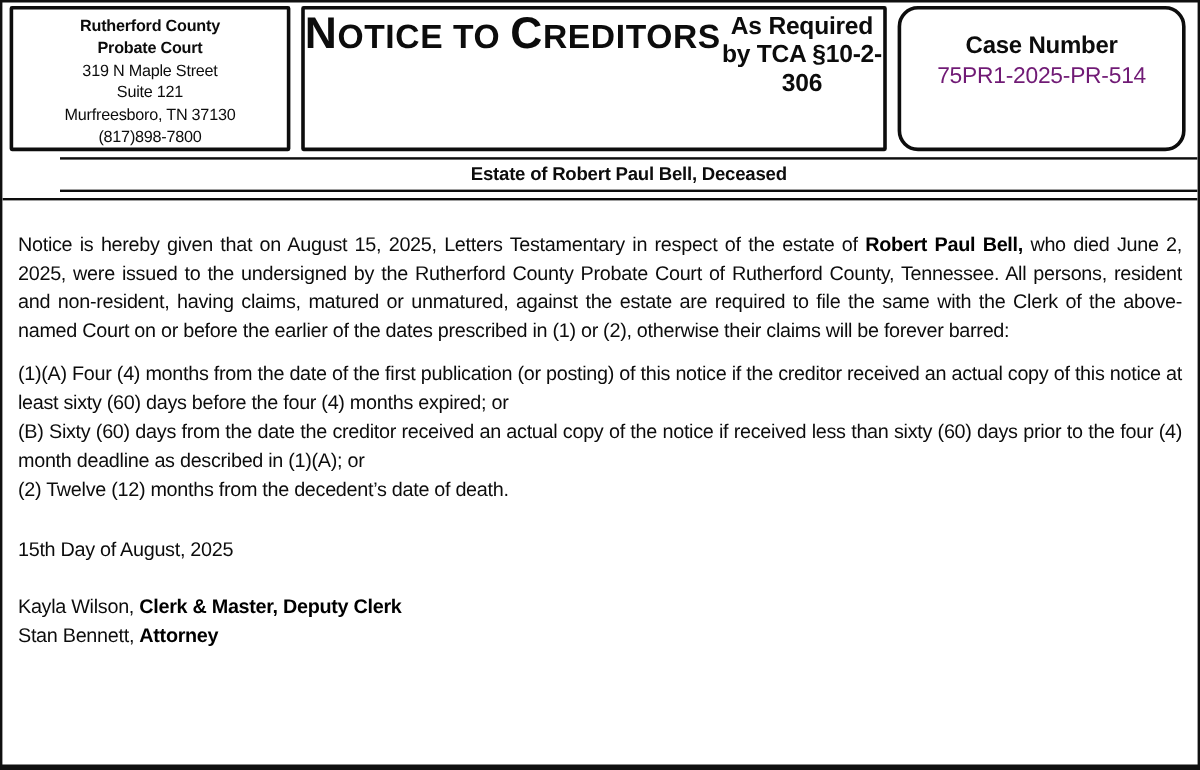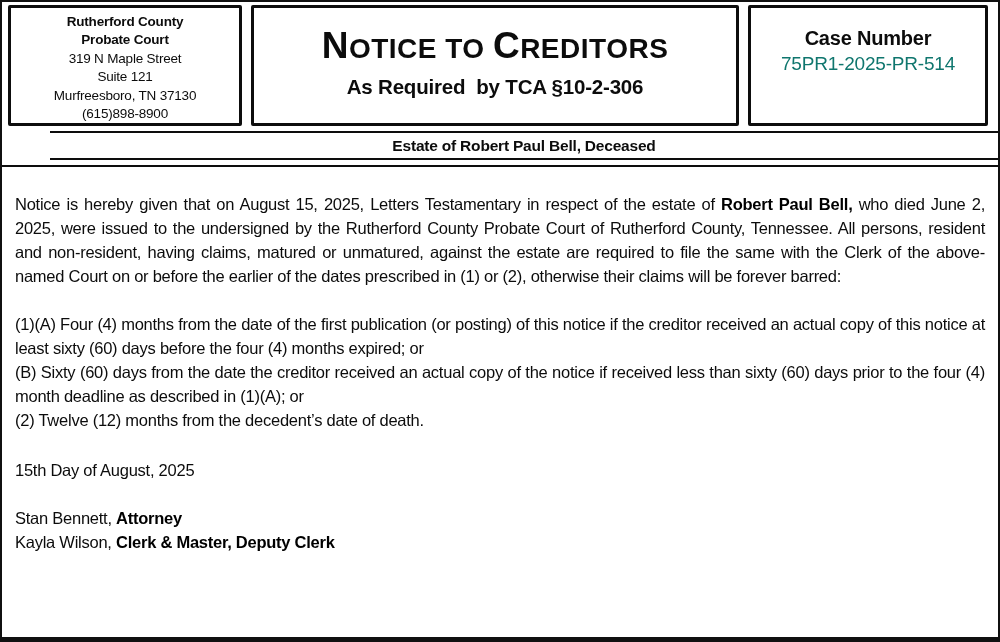--- a/index.html
+++ b/index.html
@@ -34,22 +34,22 @@
     text-align: center;
     padding-top: 5px;
     font-size: 13.5px;
     line-height: 18.4px;
     letter-spacing: -0.2px;
   }
   .court-box .bold-line { font-weight: 700; }
   .title-box {
     flex: 1;
     display: flex;
-    flex-direction: column;
-    align-items: center;
+    flex-direction: row;
+    align-items: flex-start;
     justify-content: center;
     text-align: center;
     padding-bottom: 6px;
   }
   .notice-title {
     font-weight: 700;
     letter-spacing: 0.5px;
     line-height: 40px;
     white-space: pre;
   }
@@ -59,23 +59,24 @@
     font-weight: 700;
     font-size: 20.5px;
     margin-top: 2px;
     white-space: pre-wrap;
     letter-spacing: -0.2px;
   }
   .case-box {
     width: 240px;
     text-align: center;
     padding-top: 17px;
+    border-radius: 17px;
   }
   .case-label { font-weight: 700; font-size: 20px; line-height: 26px; letter-spacing: -0.2px; }
-  .case-value { font-size: 19px; line-height: 26px; letter-spacing: -0.2px; color: #0f766e; }
+  .case-value { font-size: 19px; line-height: 26px; letter-spacing: -0.2px; color: #701a75; }
 
   
   .estate-bar {
     position: absolute;
     top: 129px; left: 0; right: 0;
     height: 29px;
     border-top: 2px solid #0d0d0d;
     border-bottom: 2px solid #0d0d0d;
     display: flex;
     align-items: center;
@@ -90,41 +91,41 @@
   .body-box {
     position: absolute;
     top: 163px; left: 0; right: 0; bottom: 0;
     border-top: 2px solid #0d0d0d;
     padding: 25px 13px 0 13px;
     font-size: 16.5px;
     line-height: 24px;
     letter-spacing: -0.25px;
     color: #0c0c0c;
   }
-  .para { text-align: justify; margin-bottom: 24px; }
+  .para { text-align: justify; margin-bottom: 12px; }
   .para b, .sig-line b { font-weight: 700; color: #000; }
   .list-block { margin-bottom: 26px; }
   .list-block div { text-align: justify; }
   .date-line { margin-bottom: 24px; }
   .sig-line { line-height: 24px; }
 </style>
 </head>
 <body>
 
 <div class="page">
 
   <div class="header-row">
 
     <div class="hbox court-box">
       <div class="bold-line">Rutherford County</div>
       <div class="bold-line">Probate Court</div>
       <div>319 N Maple Street</div>
       <div>Suite 121</div>
       <div>Murfreesboro, TN 37130</div>
-      <div>(615)898-8900</div>
+      <div>(817)898-7800</div>
     </div>
 
     <div class="hbox title-box">
       <div class="notice-title"><span class="big">N</span><span class="small">OTICE TO </span><span class="big">C</span><span class="small">REDITORS</span></div>
       <div class="notice-subtitle">As Required  by TCA §10-2-306</div>
     </div>
 
     <div class="hbox case-box">
       <div class="case-label">Case Number</div>
       <div class="case-value">75PR1-2025-PR-514</div>
@@ -142,19 +143,19 @@
 
     <div class="list-block">
       <div>(1)(A) Four (4) months from the date of the first publication (or posting) of this notice if the creditor received an actual copy of this notice at least sixty (60) days before the four (4) months expired; or</div>
       <div>(B) Sixty (60) days from the date the creditor received an actual copy of the notice if received less than sixty (60) days prior to the four (4) month deadline as described in (1)(A); or</div>
       <div>(2) Twelve (12) months from the decedent’s date of death.</div>
     </div>
 
     <div class="date-line">15th Day of August, 2025</div>
 
     <div class="sig-block">
+      <div class="sig-line"><span>Kayla Wilson, </span><b>Clerk &amp; Master, Deputy Clerk</b></div>
       <div class="sig-line"><span>Stan Bennett, </span><b>Attorney</b></div>
-      <div class="sig-line"><span>Kayla Wilson, </span><b>Clerk &amp; Master, Deputy Clerk</b></div>
     </div>
 
   </div>
 
 </div>
 
 </body></html>

